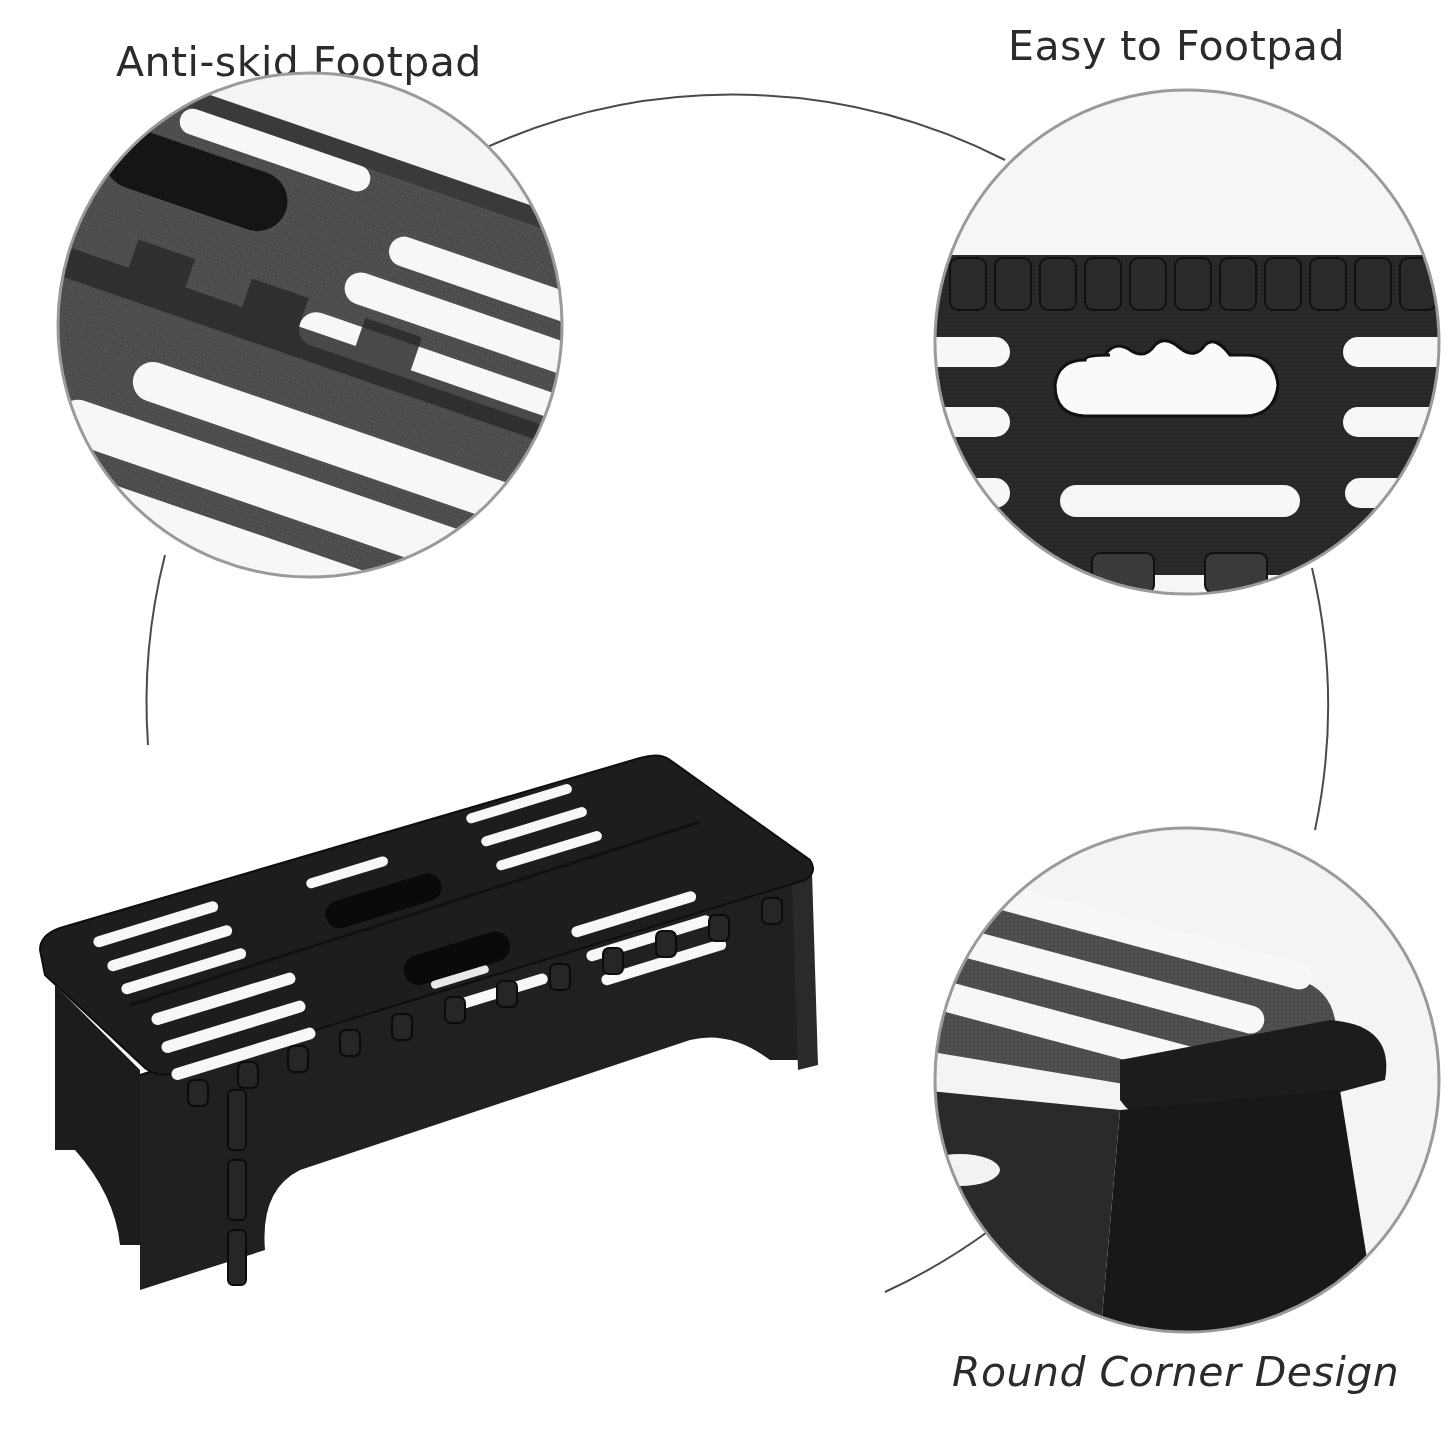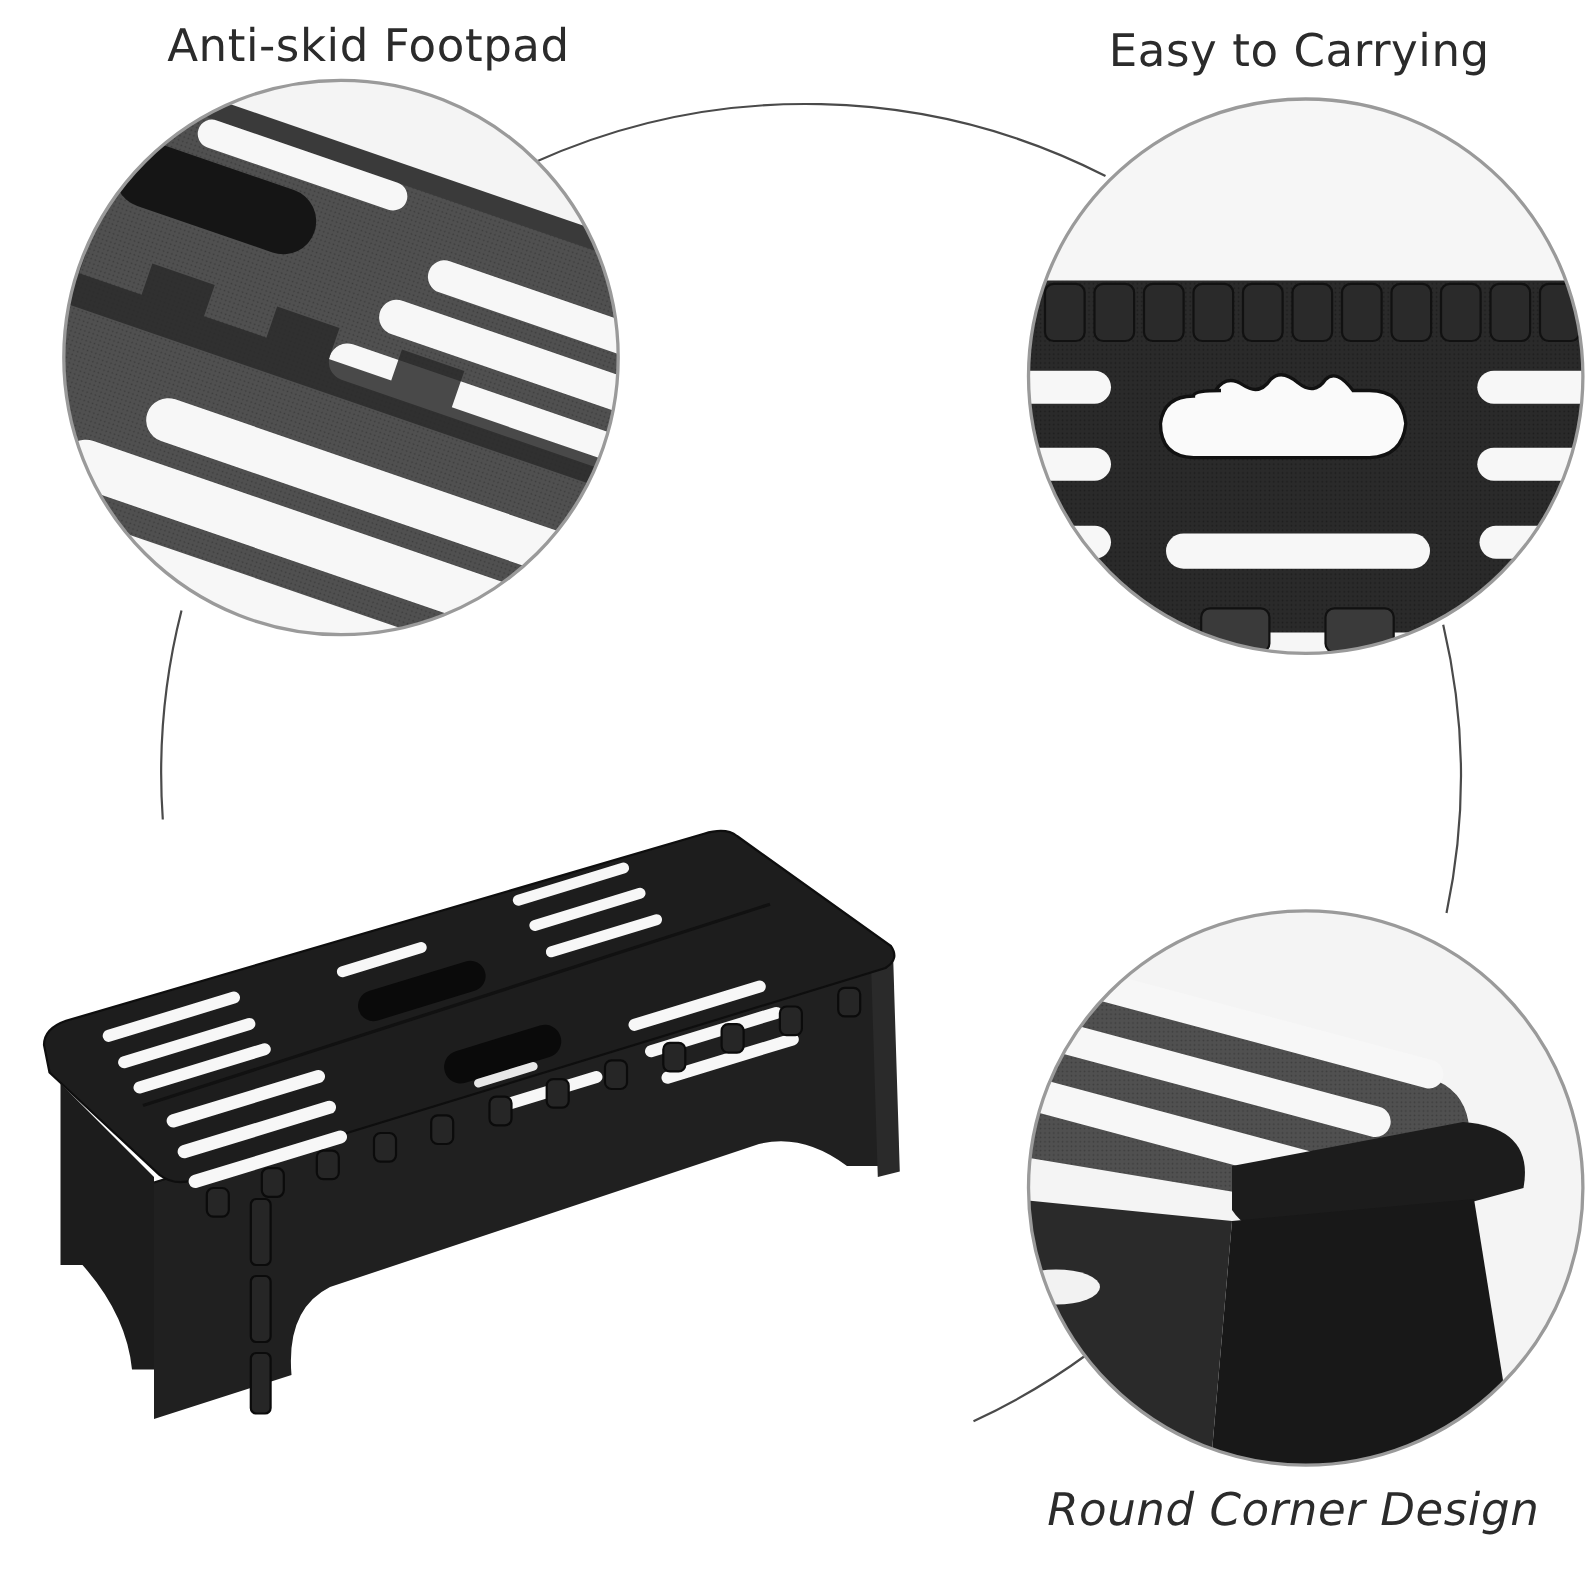--- a/index.html
+++ b/index.html
@@ -1,28 +1,28 @@
 <!DOCTYPE html>
 <html><head>
 <meta charset="utf-8">
 <style>
   html, body { margin: 0; padding: 0; background: #ffffff; }
   body { width: 1445px; height: 1445px; position: relative; overflow: hidden;
          font-family: "DejaVu Sans", "Liberation Sans", sans-serif; }
   .label { position: absolute; color: #2b2b2b; font-size: 41px; font-weight: 400; letter-spacing: 0.5px; white-space: nowrap; }
-  #lbl-1 { left: 116px; top: 17px; margin-left: 36px; }
+  #lbl-1 { left: 116px; top: 38px; }
   #lbl-2 { left: 1008px; top: 22px; }
   #lbl-3 { left: 952px; top: 1348px; font-style: italic; }
   svg.scene { position: absolute; left: 0; top: 0; }
 </style>
 </head>
 <body>
 
 <div class="label" id="lbl-1">Anti-skid Footpad</div>
-<div class="label" id="lbl-2">Easy to Carrying</div>
+<div class="label" id="lbl-2">Easy to Footpad</div>
 <div class="label" id="lbl-3">Round Corner Design</div>
 
 <svg class="scene" width="1445" height="1445" viewBox="0 0 1445 1445">
   <defs>
     <clipPath id="c1">
         <circle cx="310" cy="325" r="252"></circle>
       </clipPath>
     <clipPath id="c2">
         <circle cx="1187" cy="342" r="252"></circle>
       </clipPath>

